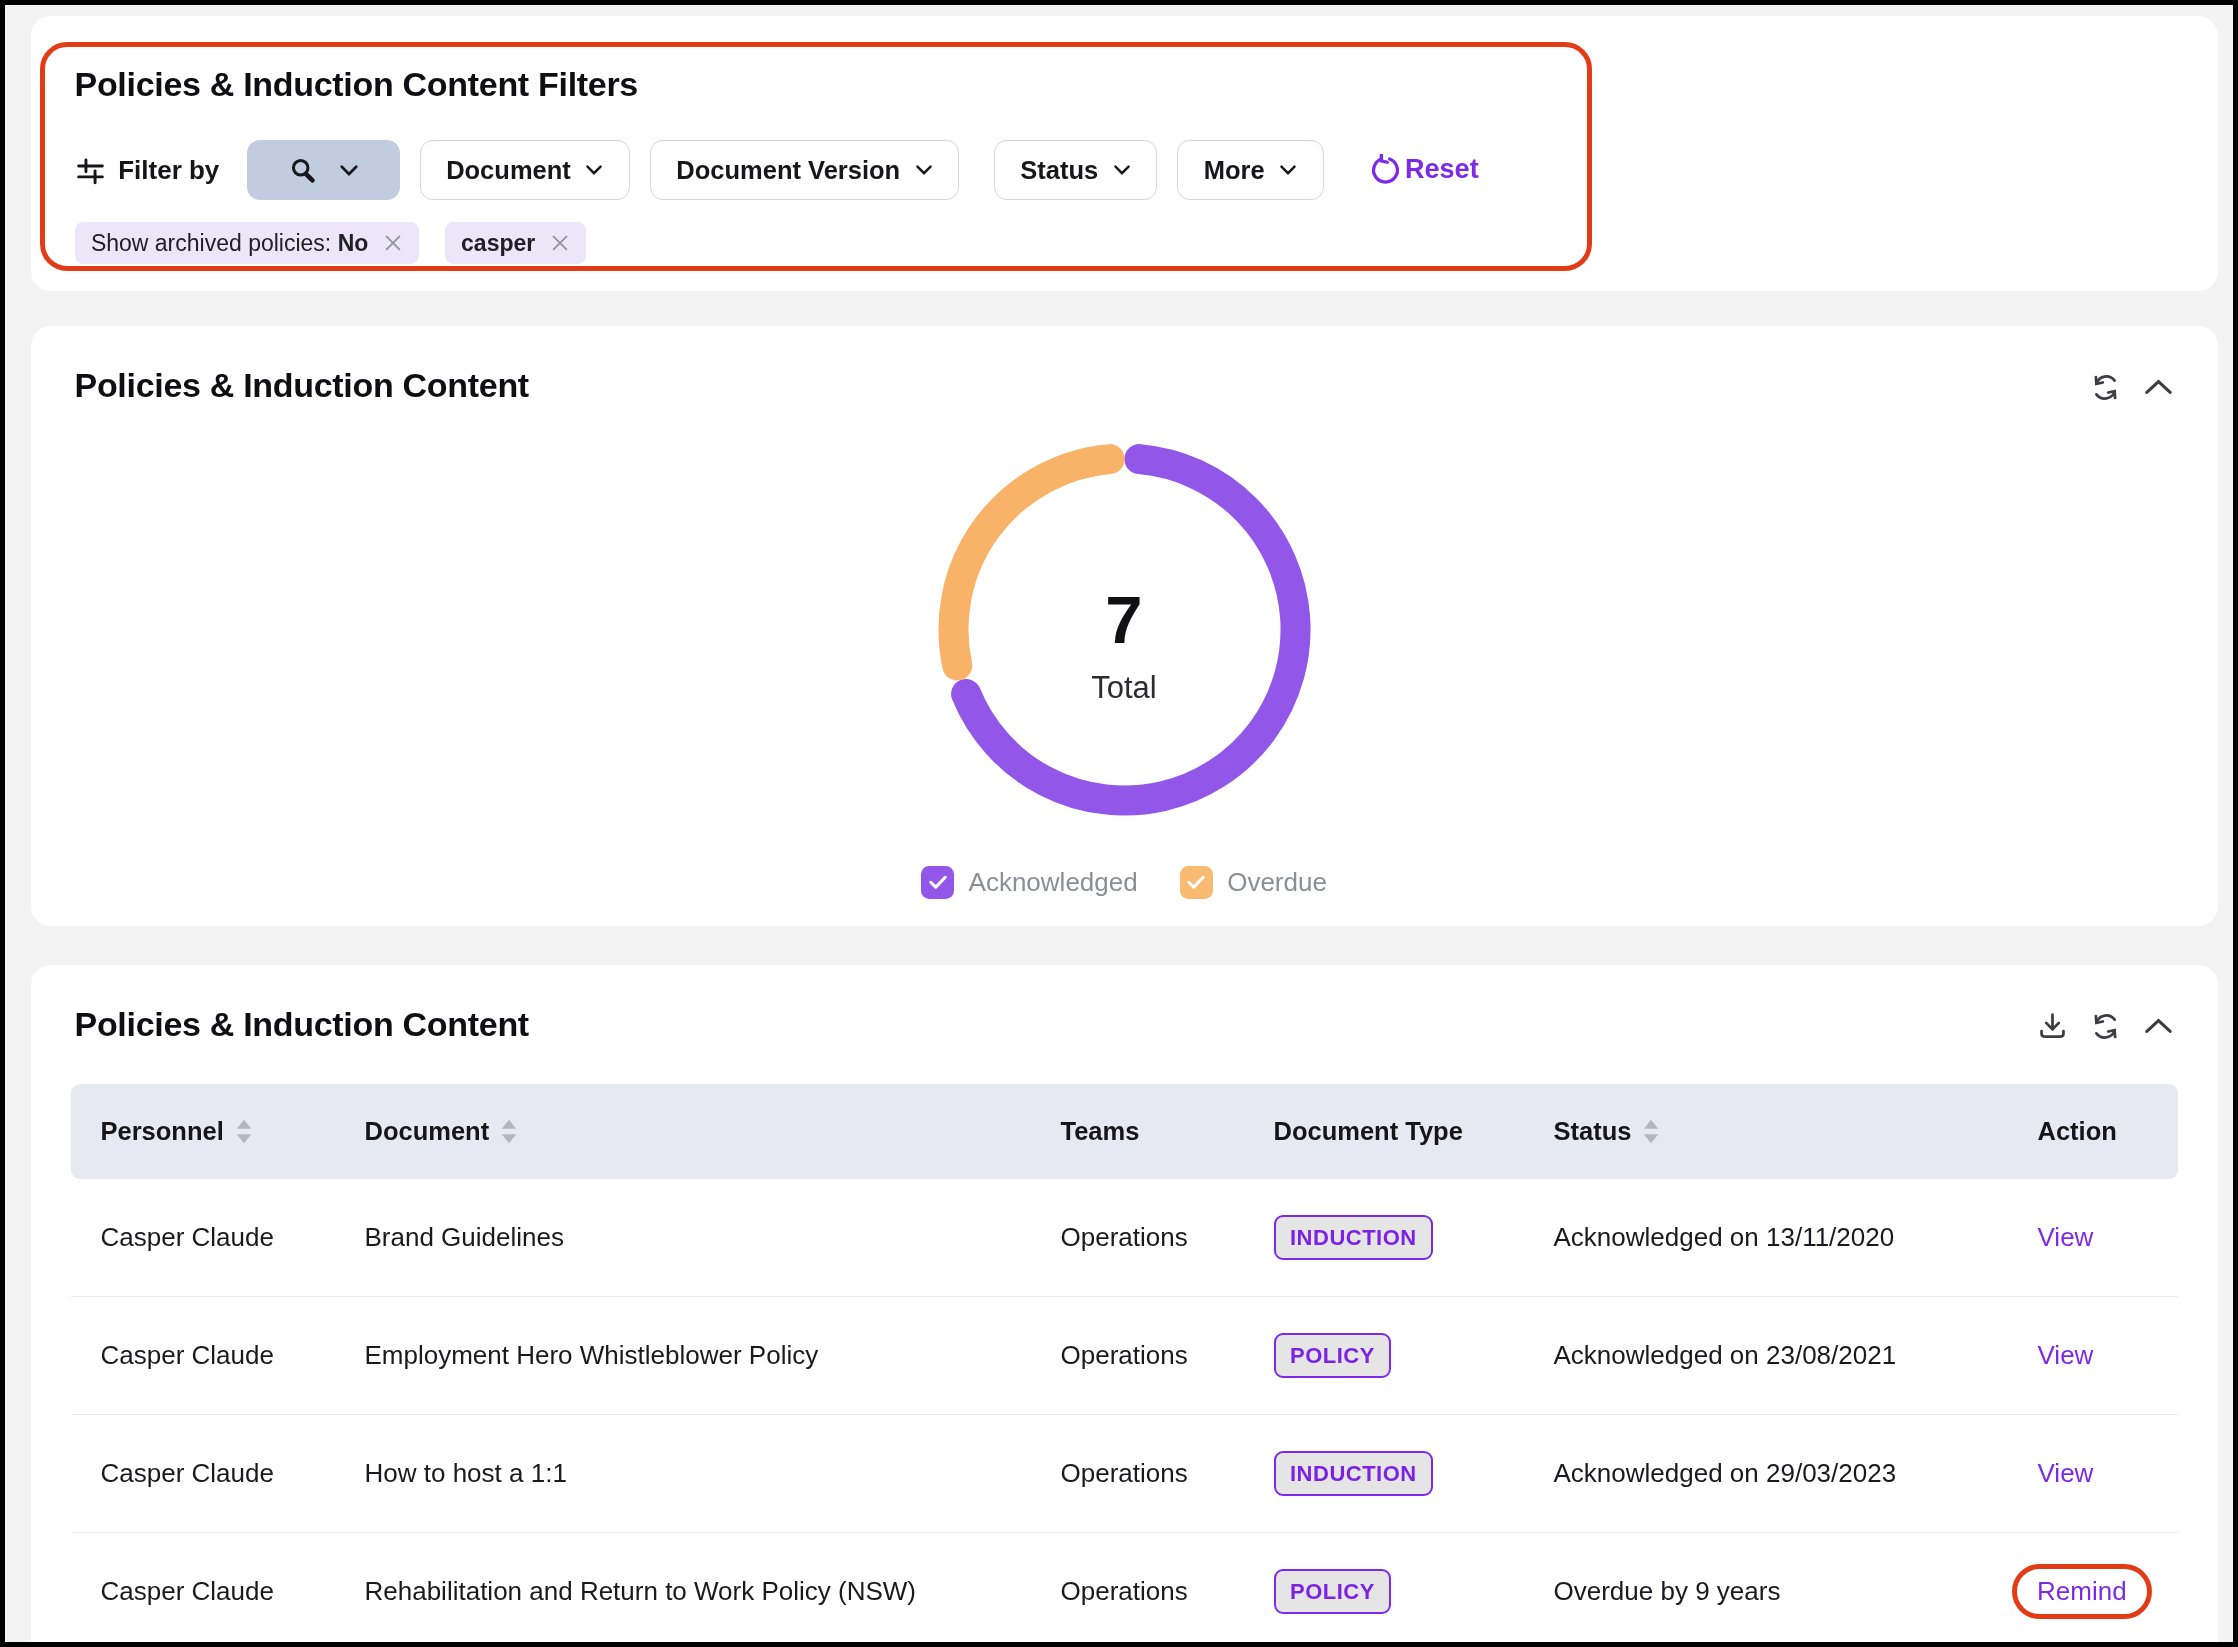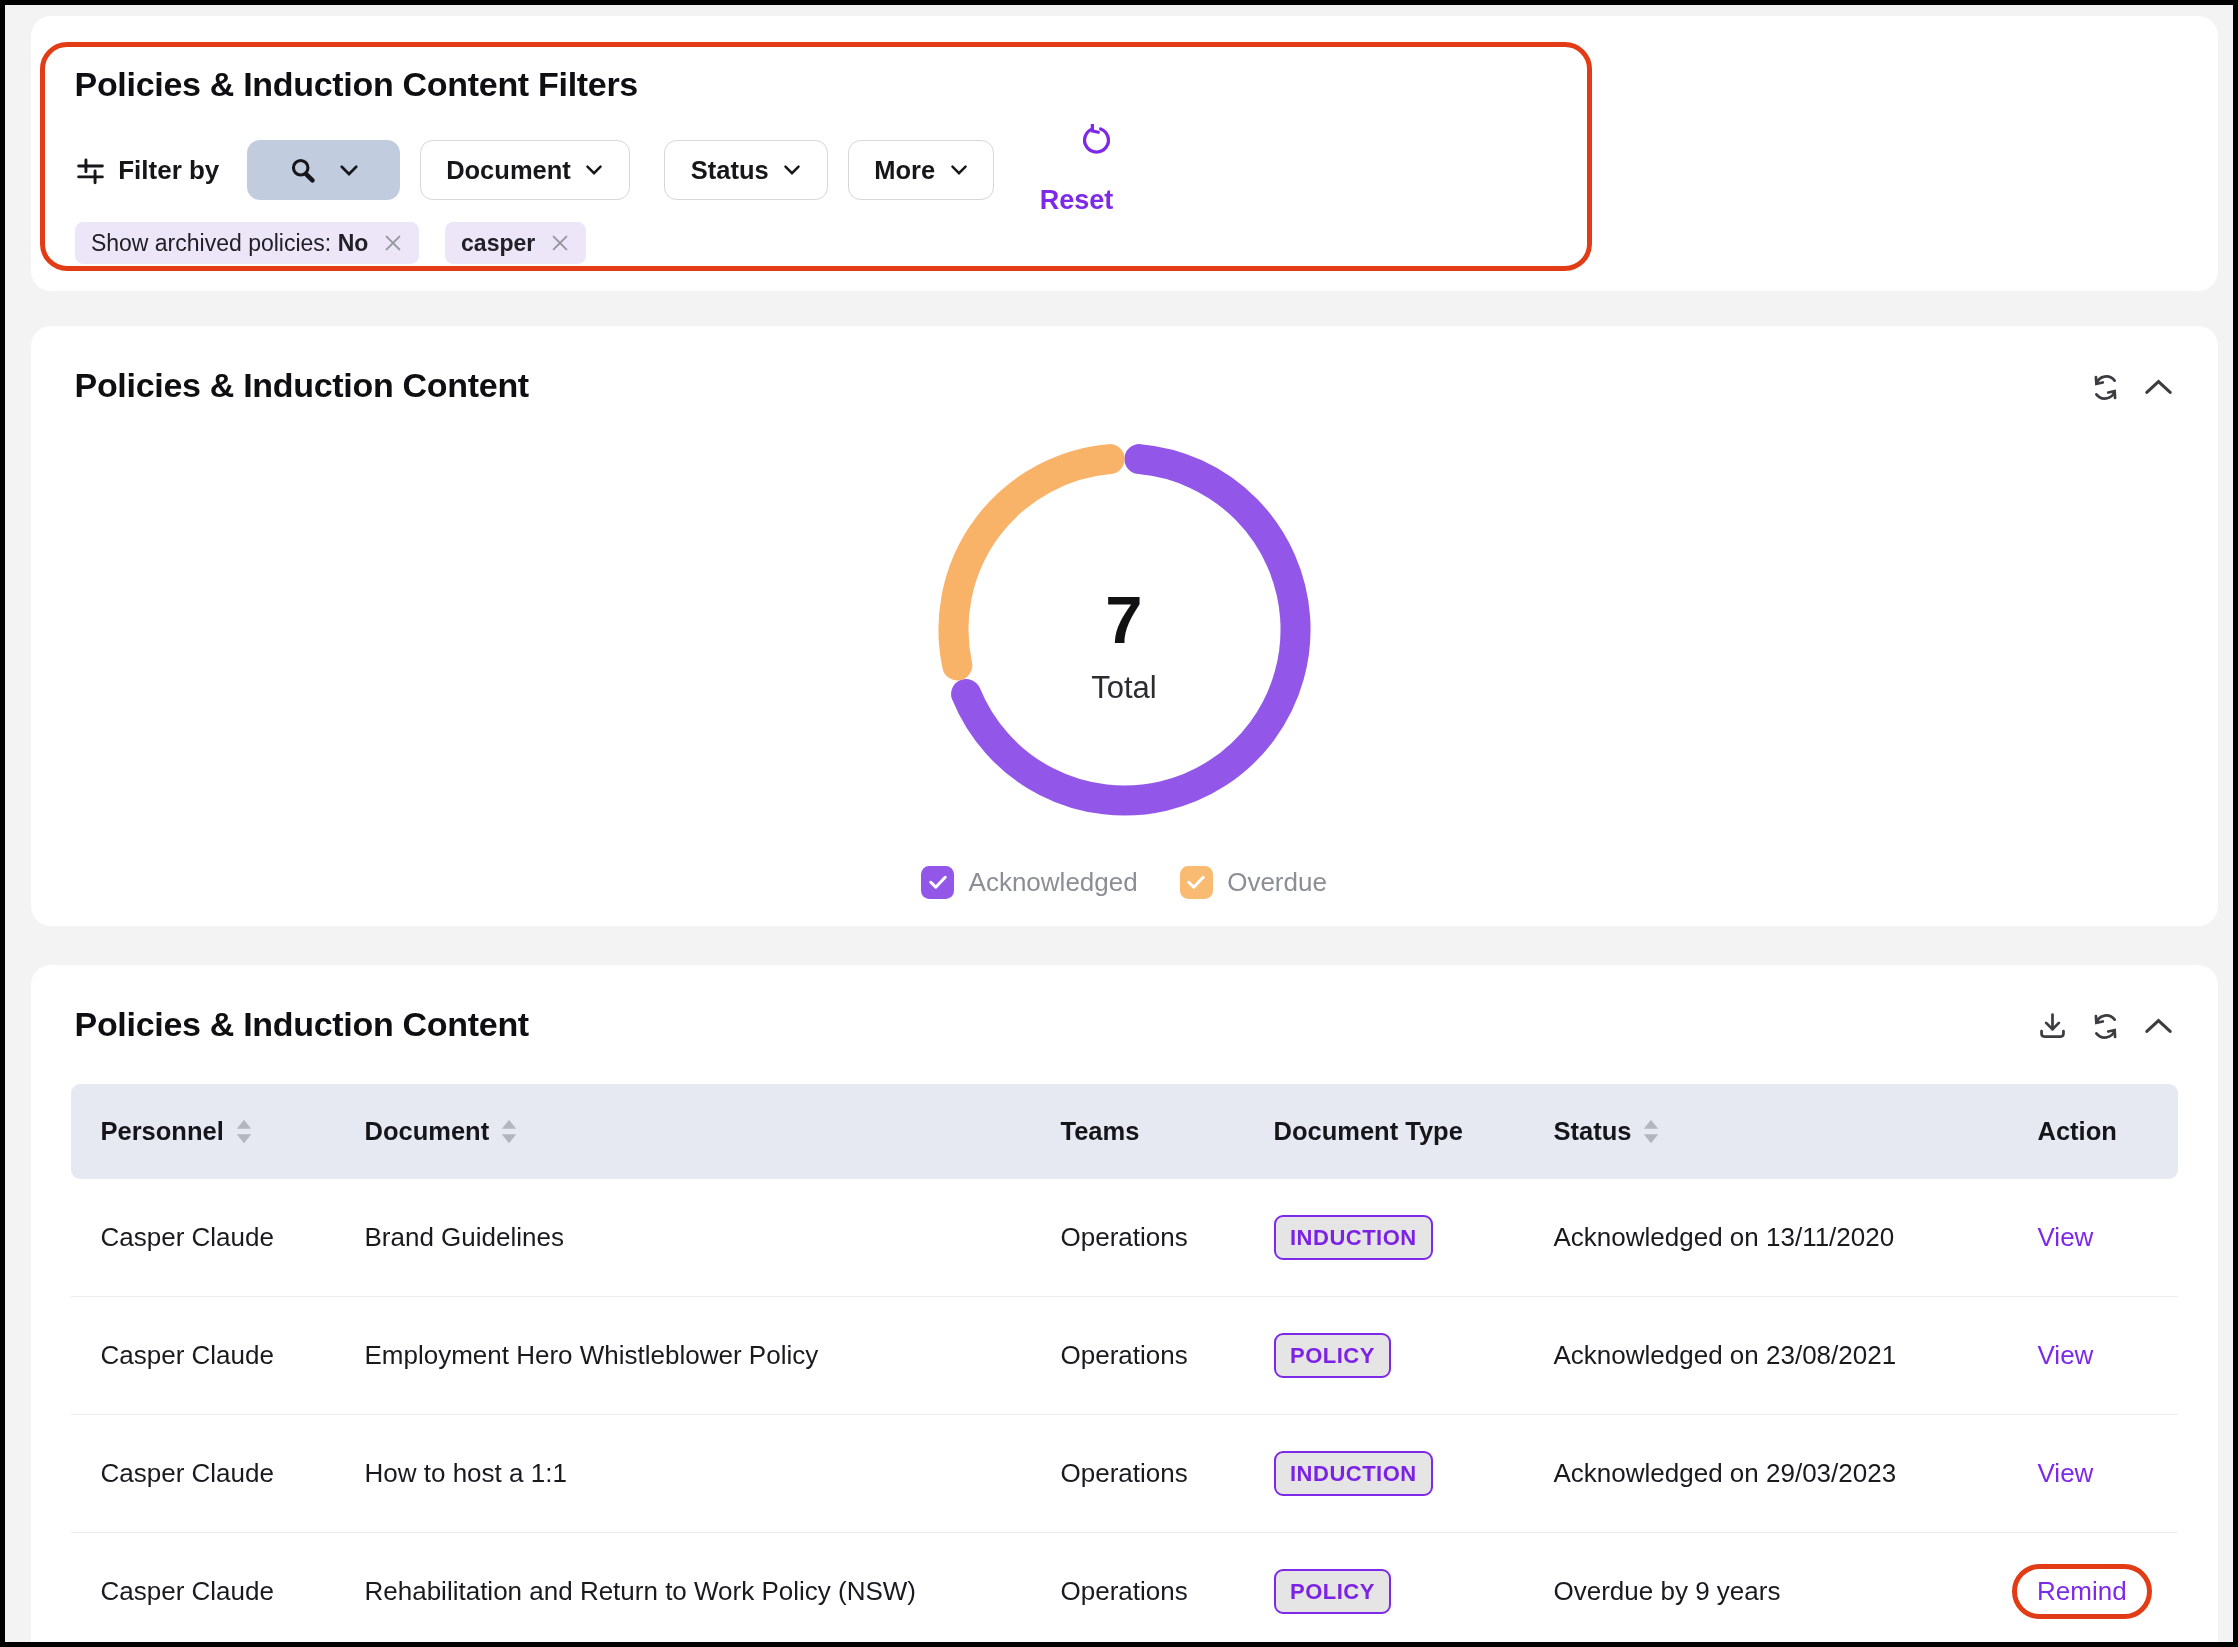--- a/index.html
+++ b/index.html
@@ -28,22 +28,22 @@
   .filters-inner { padding:49px 44px 0 44px; position:relative; }
   .card-title { font-size:34px; font-weight:700; color:#0f0f13; letter-spacing:-0.3px; }
   .filter-row { margin-top:36px; display:flex; align-items:center; gap:20px; height:60px; }
   .filter-by { display:flex; align-items:center; gap:12.7px; font-size:26px; font-weight:700; color:#15151a; margin-right:7.3px;text-align:center; }
   .btn {
     height:60px; display:inline-flex; align-items:center; gap:14.5px;
     border:1.8px solid #d7d7db; border-radius:12.7px; background:#fff;
     font-size:25.5px; font-weight:700; color:#17171b; padding:0 25.5px; cursor:pointer;
   }
   .btn.search { background:#c1cdde; border-color:#c1cdde; width:153px; justify-content:center; gap:22px; }
-  .reset-btn { display:inline-flex; align-items:flex-end; gap:28px; margin-left:25.5px;
-    color:#7d2ae8; font-size:27px; font-weight:700; background:none; border:none; cursor:pointer;flex-direction:column; }
+  .reset-btn { display:inline-flex; align-items:flex-start; gap:3px; margin-left:25.5px;
+    color:#7d2ae8; font-size:27px; font-weight:700; background:none; border:none; cursor:pointer; }
   .chip-row { margin-top:22px; display:flex; gap:25.5px; }
   .chip {
     height:42px; background:#ece6f8; border-radius:8.2px; display:inline-flex;
     align-items:center; gap:14.5px; padding:0 16.4px; font-size:23px; color:#202026;
   }
   .chip b { font-weight:700; }
   .chip svg { cursor:pointer; }
 
   
   .card-head { display:flex; justify-content:space-between; align-items:flex-start; padding:40px 44px 0 44px; }
@@ -118,20 +118,28 @@
 
       <button class="btn">
         <span>Document</span>
         <span style="display:flex;">
           <svg width="18" height="11.8" viewBox="0 0 22 14" fill="none" stroke="#17171b" stroke-width="3" stroke-linecap="round">
               <polyline points="3,3 11,11 19,3"></polyline>
             </svg>
         </span>
       </button>
 
+      <button class="btn">
+        <span>Document Version</span>
+        <span style="display:flex;">
+          <svg width="18" height="11.8" viewBox="0 0 22 14" fill="none" stroke="#17171b" stroke-width="3" stroke-linecap="round">
+              <polyline points="3,3 11,11 19,3"></polyline>
+            </svg>
+        </span>
+      </button>
 
       <button class="btn" style="margin-left:14.5px;">
         <span>Status</span>
         <span style="display:flex;">
           <svg width="18" height="11.8" viewBox="0 0 22 14" fill="none" stroke="#17171b" stroke-width="3" stroke-linecap="round">
               <polyline points="3,3 11,11 19,3"></polyline>
             </svg>
         </span>
       </button>
 

